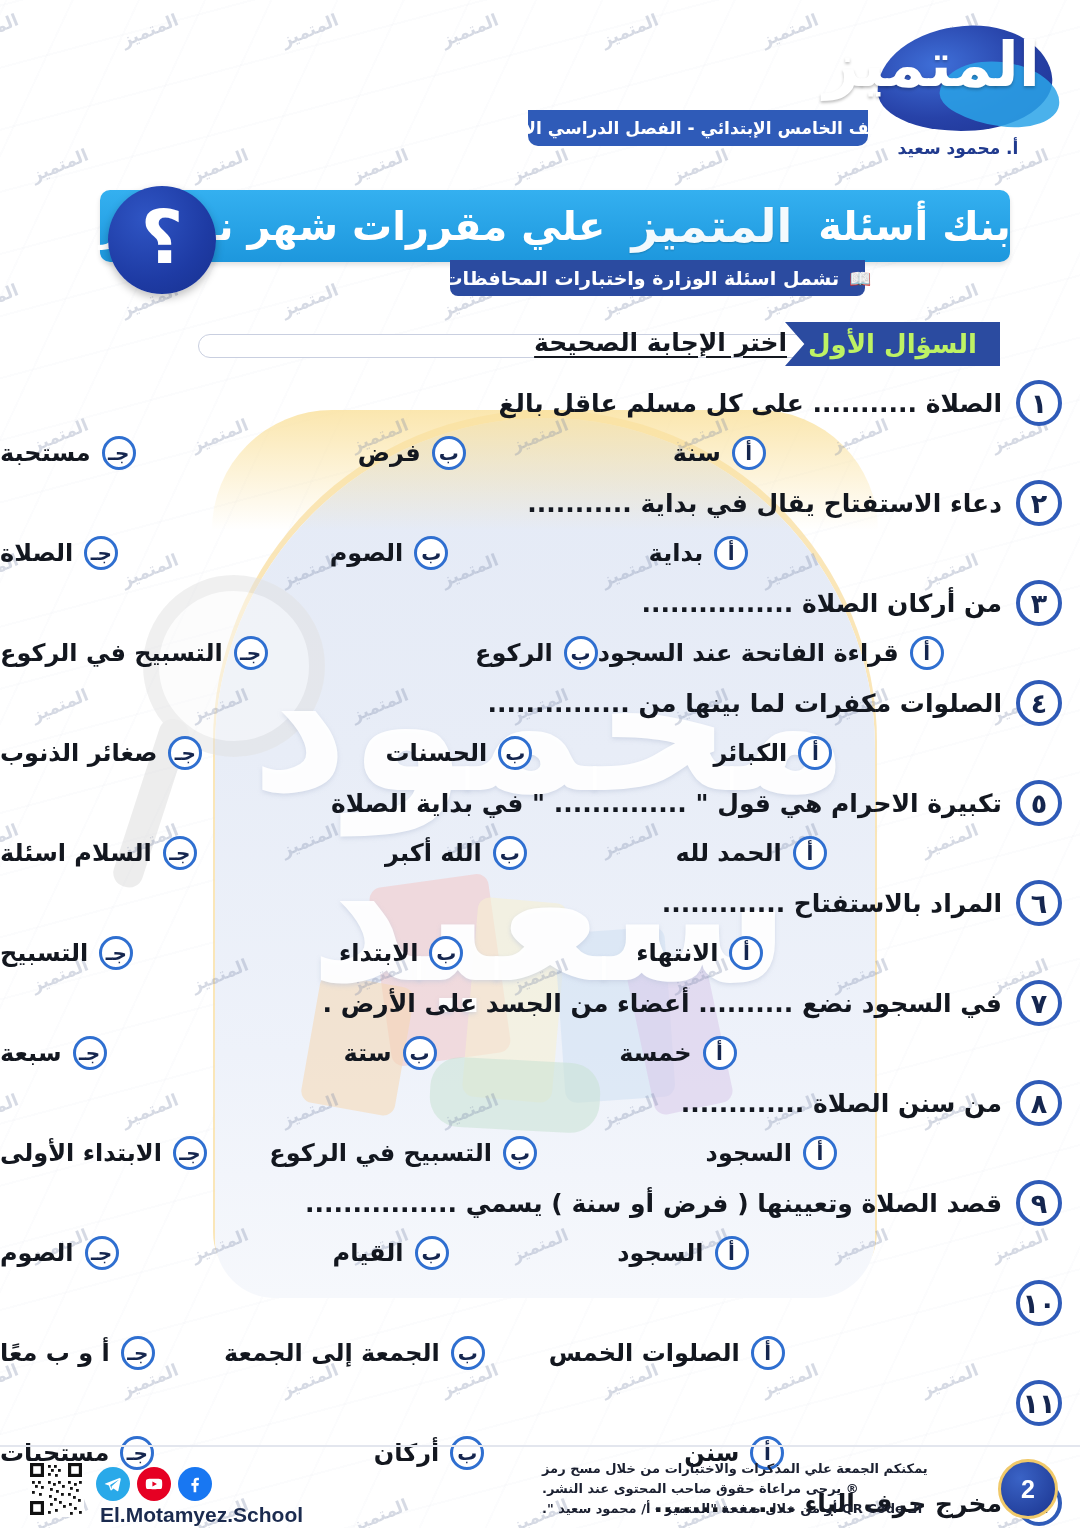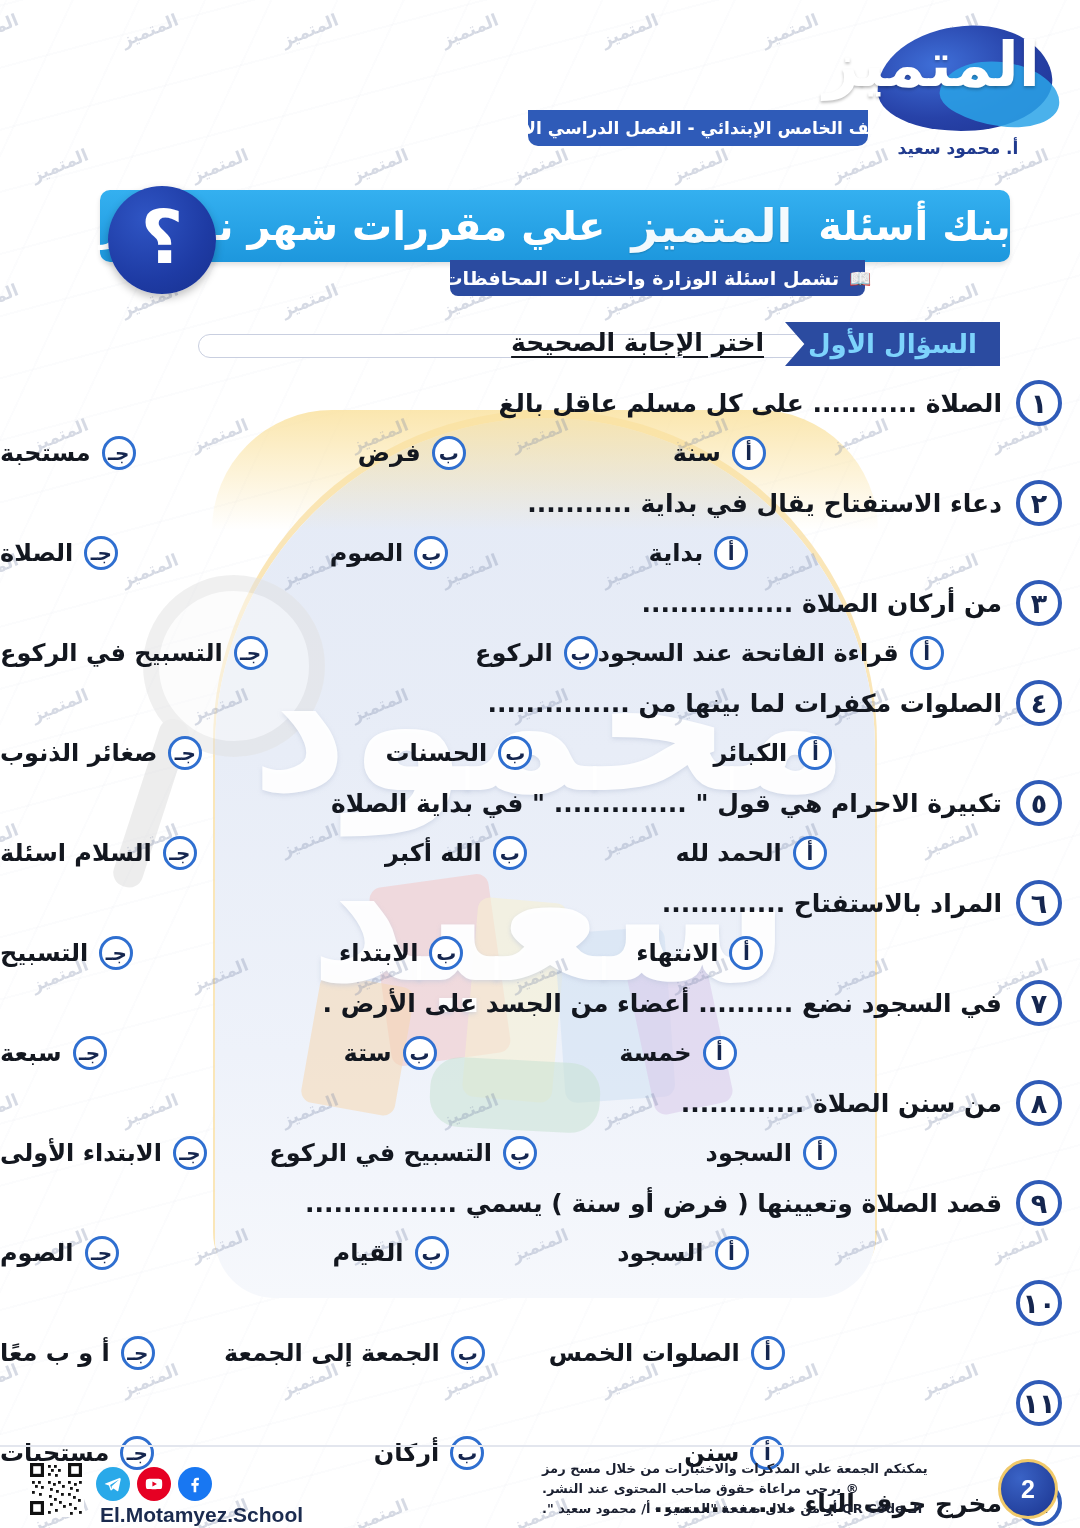--- a/index.html
+++ b/index.html
@@ -142,24 +142,24 @@
   .qhead{position:absolute;left:0;top:320px;width:1080px;height:50px;z-index:5;}
   .qhead-rule{
     position:absolute;right:80px;top:14px;width:800px;height:22px;
     background:#fff;border:1px solid #c9cfe0;border-radius:14px 0 0 14px;
   }
   .qhead-tag{
     position:absolute;right:80px;top:2px;width:215px;height:44px;
     background:#2b4ba0;
     clip-path:polygon(0 0,100% 0,100% 100%,0 100%,9% 50%);
     display:flex;align-items:center;justify-content:center;
-    color:#7dd3fc;font-size:26px;font-weight:700;white-space:nowrap;
+    color:#bef264;font-size:26px;font-weight:700;white-space:nowrap;
   }
   .qhead-instruction{
-    position:absolute;right:316px;top:8px;
+    position:absolute;right:293px;top:8px;
     font-size:25px;font-weight:700;color:#13171f;
     text-decoration:underline;text-underline-offset:5px;
     white-space:nowrap;
   }
 
   
   .questions{position:absolute;left:0;top:380px;width:1080px;z-index:5;}
   .q-block{position:relative;margin-bottom:4px;}
 
   .q-stem-row{display:flex;align-items:center;justify-content:flex-start;padding-right:18px;}

